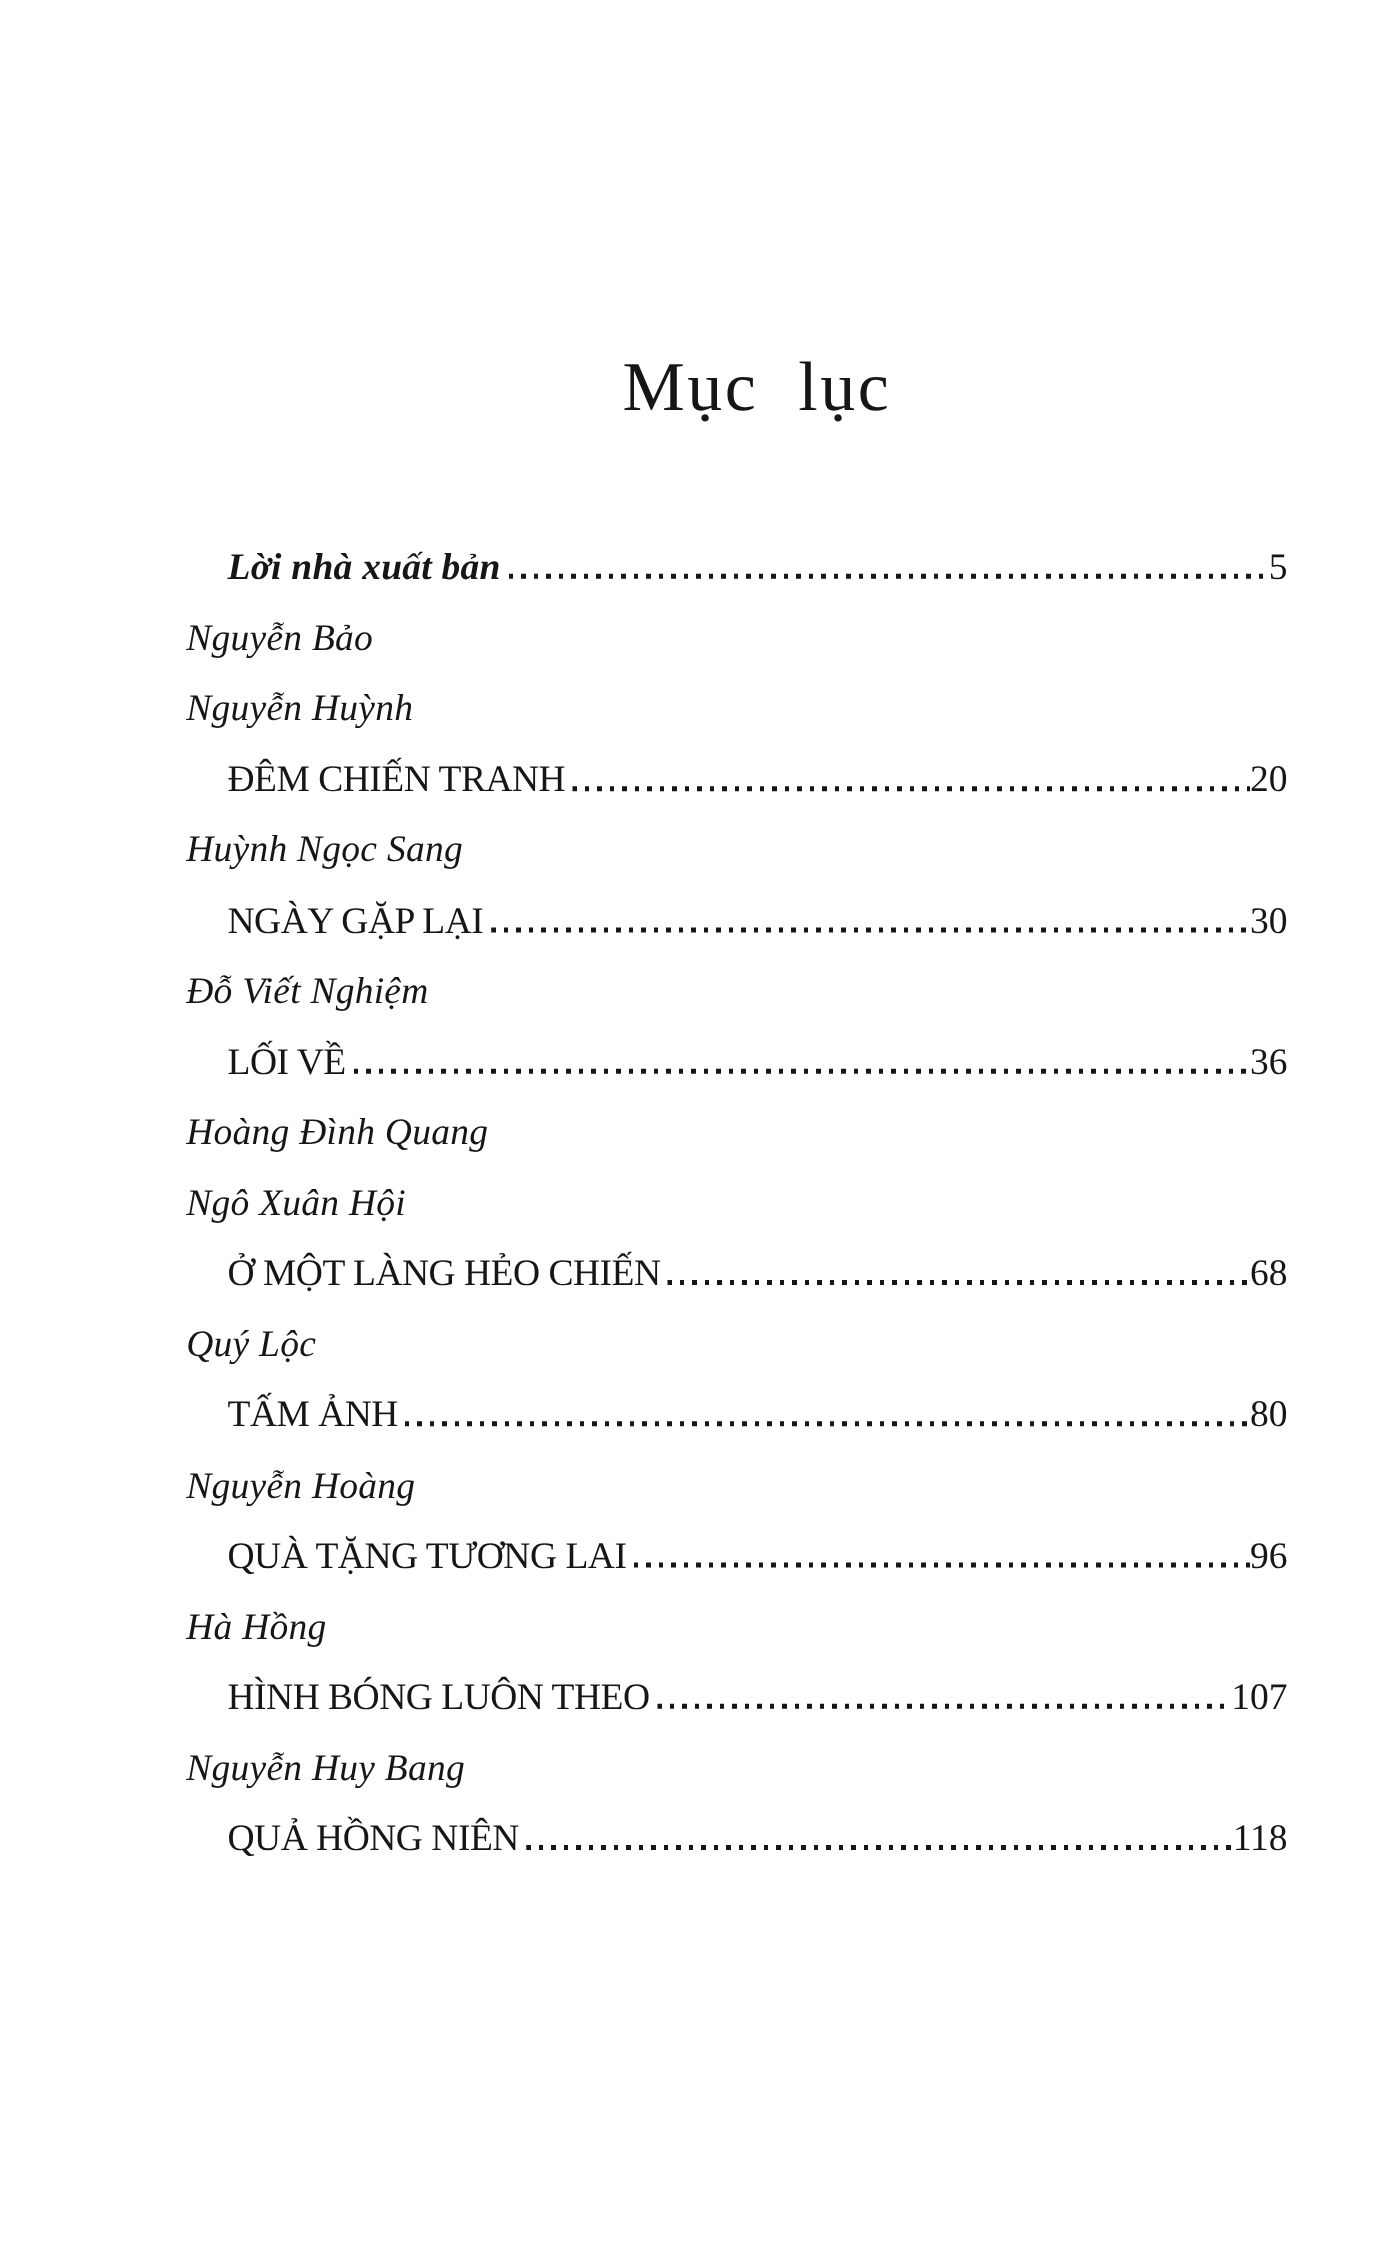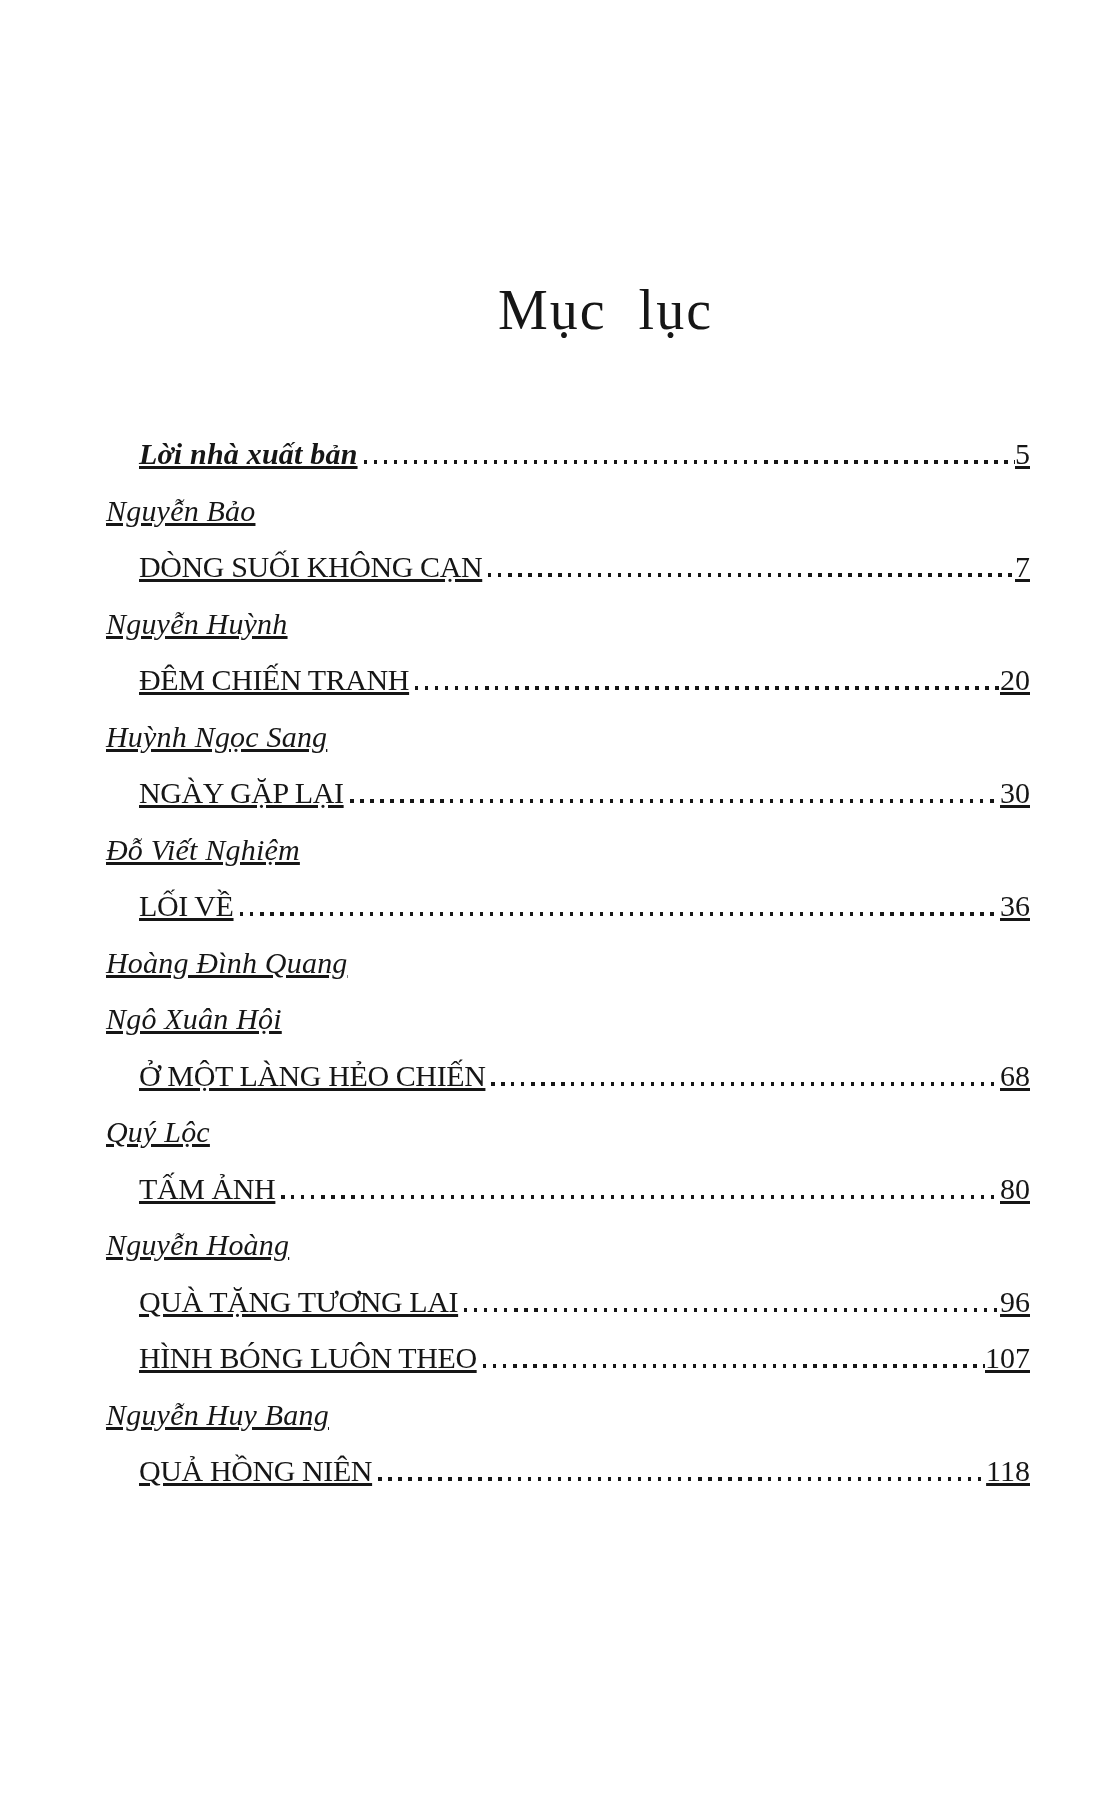--- a/index.html
+++ b/index.html
@@ -21,22 +21,21 @@
     margin: 0;
     padding-top: 282px;
     text-align: center;
     font-size: 56px;
     font-weight: normal;
     line-height: 1.0;
     letter-spacing: 2px;
     word-spacing: 16px;
   }
   .toc {
-    margin: 88px 135px 0 60px; 
-    text-decoration: underline;
+    margin: 88px 135px 0 103px; 
   }
   .row {
     display: flex;
     align-items: baseline;
     height: 56.5px;
     line-height: 56.5px;
     font-size: 30px;
     white-space: nowrap;
   }
   .indent {
@@ -81,25 +80,20 @@
   <div class="toc">
 
     <div class="row">
       <span class="preface-label indent">Lời nhà xuất bản</span>
       <span class="leader"></span>
       <span class="pagenum">5</span>
     </div>
 
     <div class="row">
       <span class="author-name">Nguyễn Bảo</span>
-    </div>
-    <div class="row">
-      <span class="story-label indent">DÒNG SUỐI KHÔNG CẠN</span>
-      <span class="leader"></span>
-      <span class="pagenum">7</span>
     </div>
 
     <div class="row">
       <span class="author-name">Nguyễn Huỳnh</span>
     </div>
     <div class="row">
       <span class="story-label indent">ĐÊM CHIẾN TRANH</span>
       <span class="leader"></span>
       <span class="pagenum">20</span>
     </div>
@@ -147,20 +141,23 @@
     <div class="row">
       <span class="author-name">Nguyễn Hoàng</span>
     </div>
     <div class="row">
       <span class="story-label indent">QUÀ TẶNG TƯƠNG LAI</span>
       <span class="leader"></span>
       <span class="pagenum">96</span>
     </div>
 
     <div class="row">
+      <span class="author-name">Hà Hồng</span>
+    </div>
+    <div class="row">
       <span class="story-label indent">HÌNH BÓNG LUÔN THEO</span>
       <span class="leader"></span>
       <span class="pagenum">107</span>
     </div>
 
     <div class="row">
       <span class="author-name">Nguyễn Huy Bang</span>
     </div>
     <div class="row">
       <span class="story-label indent">QUẢ HỒNG NIÊN</span>

